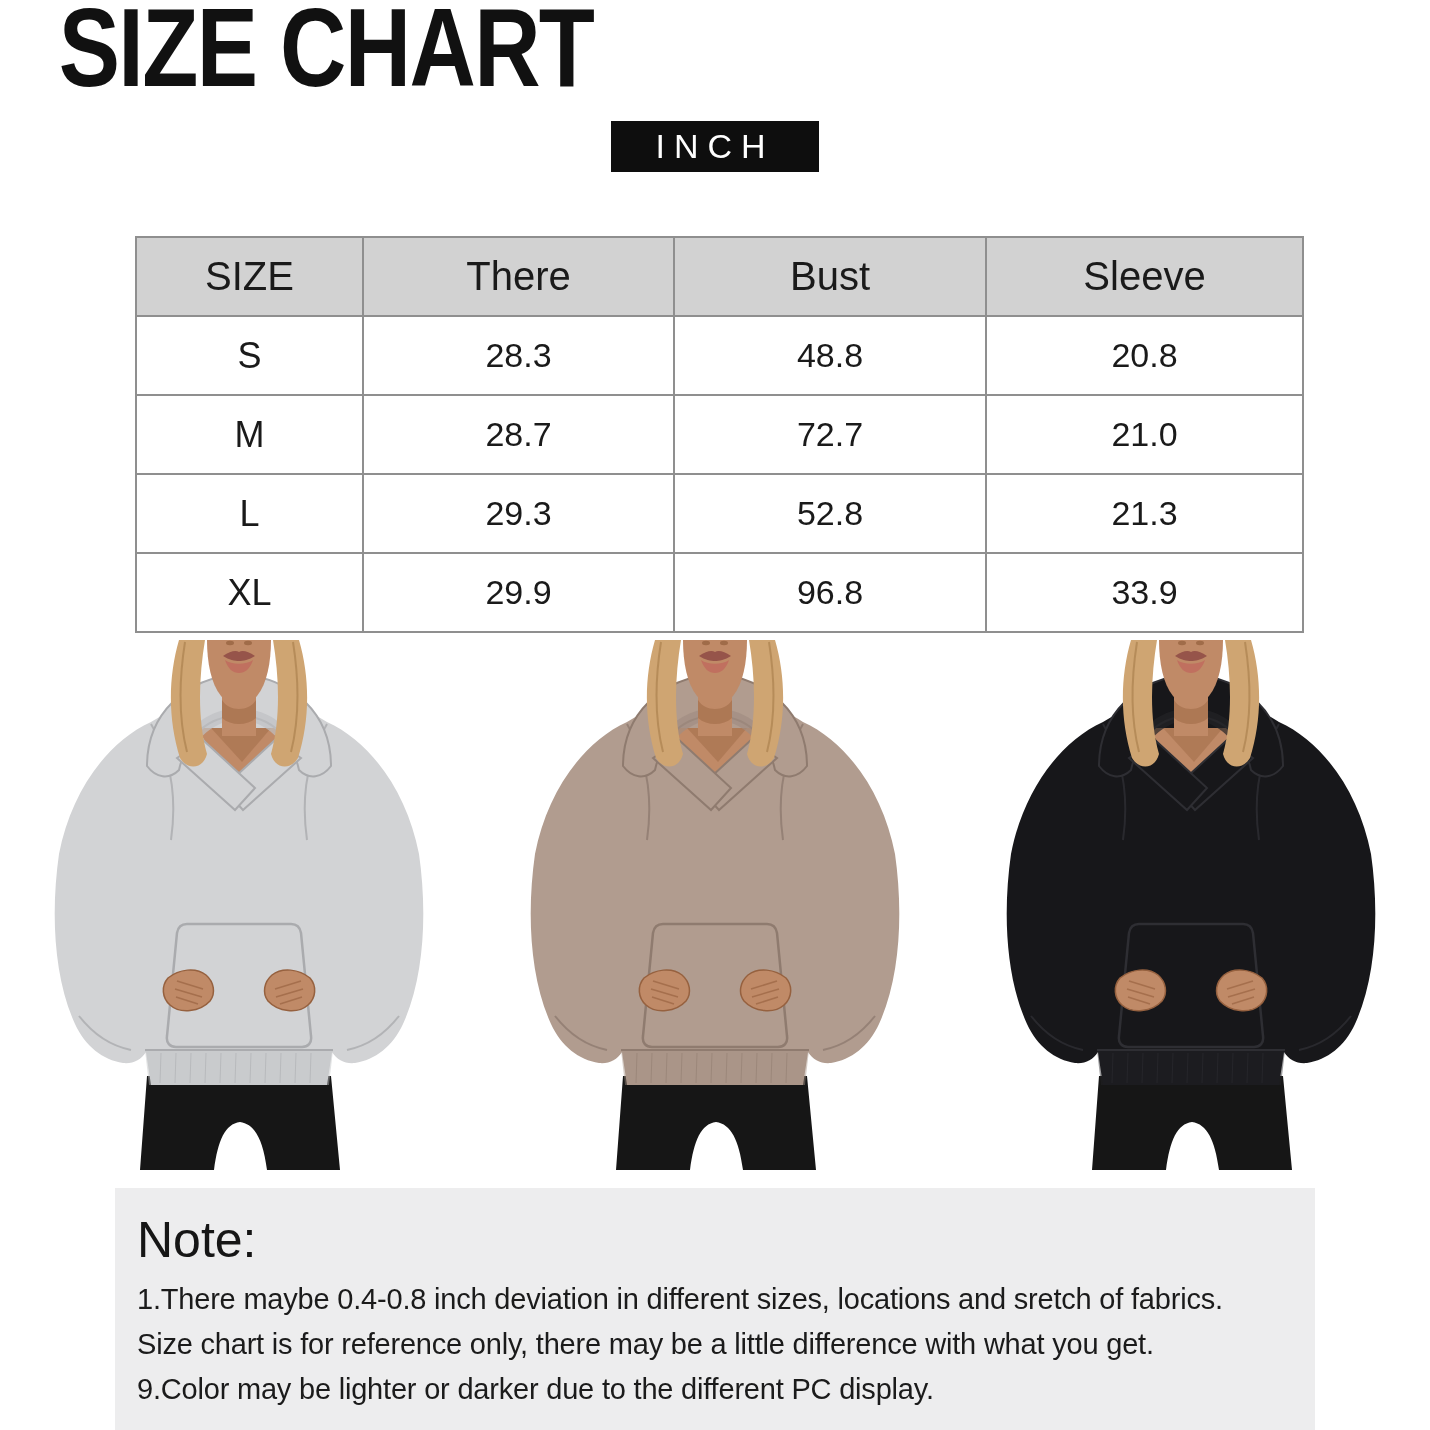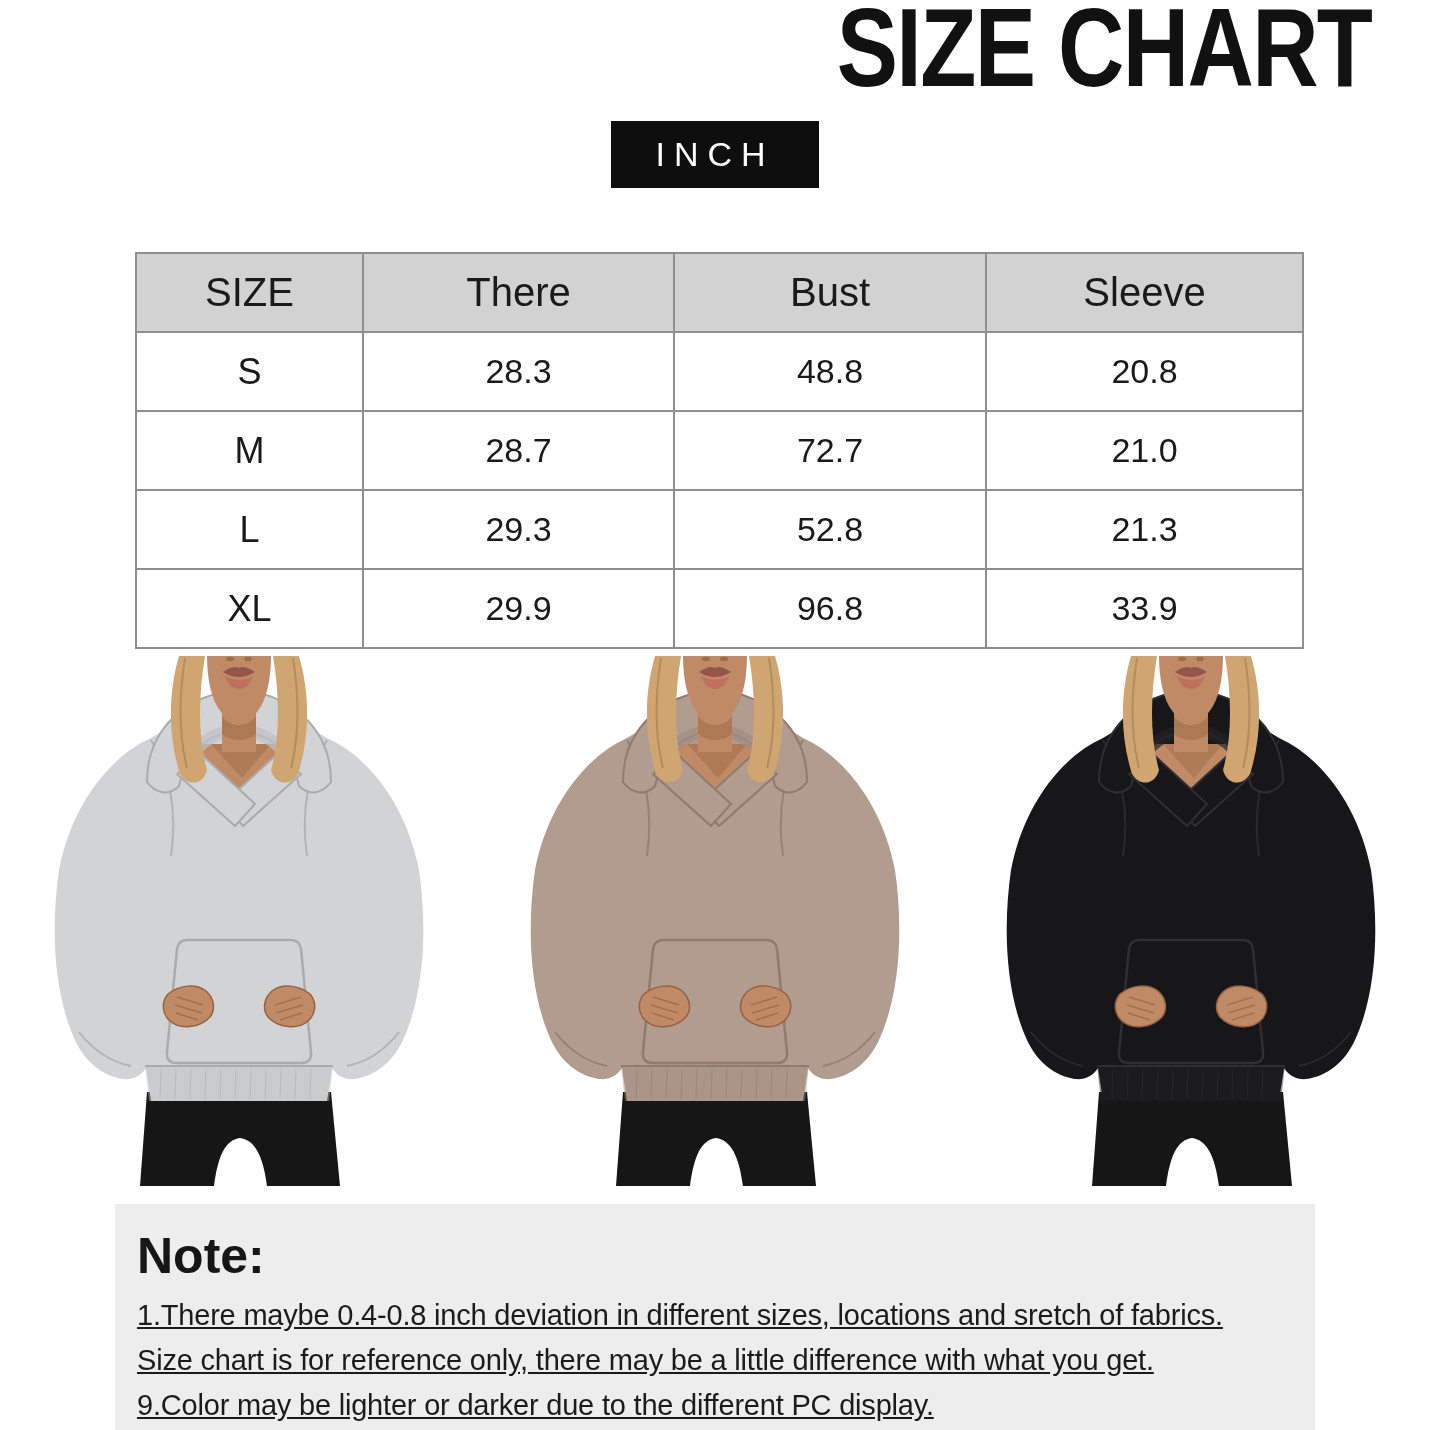--- a/index.html
+++ b/index.html
@@ -3,31 +3,31 @@
 <meta charset="utf-8">
 <style>
   html,body{margin:0;padding:0;}
   body{
     width:1430px;height:1430px;overflow:hidden;background:#ffffff;
     font-family:"Liberation Sans", sans-serif;color:#141414;
   }
   .page{width:1430px;height:1430px;position:relative;}
 
   
-  .title-wrap{text-align:right;padding-top:0;padding-left:21px;}
+  .title-wrap{text-align:left;padding-top:0;}
   h1.title{
     margin:0;line-height:96px;font-size:112px;font-weight:700;
     letter-spacing:-2px;color:#111111;
     display:inline-block;transform:scaleX(.82);transform-origin:50% 50%;
     white-space:nowrap;
   }
   .badge-wrap{text-align:center;margin-top:25px;}
   .unit-badge{
     display:inline-block;background:#0e0e0e;color:#ffffff;
-    font-size:34px;line-height:51px;height:51px;padding:8px 44px;
+    font-size:34px;line-height:51px;height:51px;padding:0 44px;
     letter-spacing:9px;font-weight:400;text-align:right;
   }
 
   
   table.size-table{
     border-collapse:collapse;table-layout:fixed;
     margin:64px 0 0 135px;width:1167px;
   }
   .size-table th,.size-table td{
     border:2px solid #8f8f8f;text-align:center;vertical-align:middle;
@@ -41,24 +41,24 @@
   .photos{margin-top:7px;height:530px;display:flex;justify-content:center;}
   .photo{margin:0;padding:0;width:476px;height:530px;display:flex;justify-content:center;background:#ffffff;}
   .photo svg{display:block;}
 
   
   .note-panel{
     width:1200px;margin:18px auto 0 auto;background:#ededee;
     padding:26px 24px 23px 22px;box-sizing:border-box;height:250px;
   }
   .note-heading{
-    margin:0 0 18px 0;font-size:50px;line-height:52px;font-weight:700;
+    margin:0 0 18px 0;font-size:50px;line-height:52px;font-weight:400;
     letter-spacing:0;color:#161616;
   }
-  .note-line{margin:0 0 14px 0;font-size:29px;line-height:31px;color:#1b1b1b;letter-spacing:-0.2px;text-decoration:underline;}
+  .note-line{margin:0 0 14px 0;font-size:29px;line-height:31px;color:#1b1b1b;letter-spacing:-0.2px;}
   .note-line:last-child{margin-bottom:0;}
 </style>
 </head>
 <body>
 
 <svg width="0" height="0" style="position:absolute" aria-hidden="true">
   <defs>
     <g id="model">
 
       <g>

